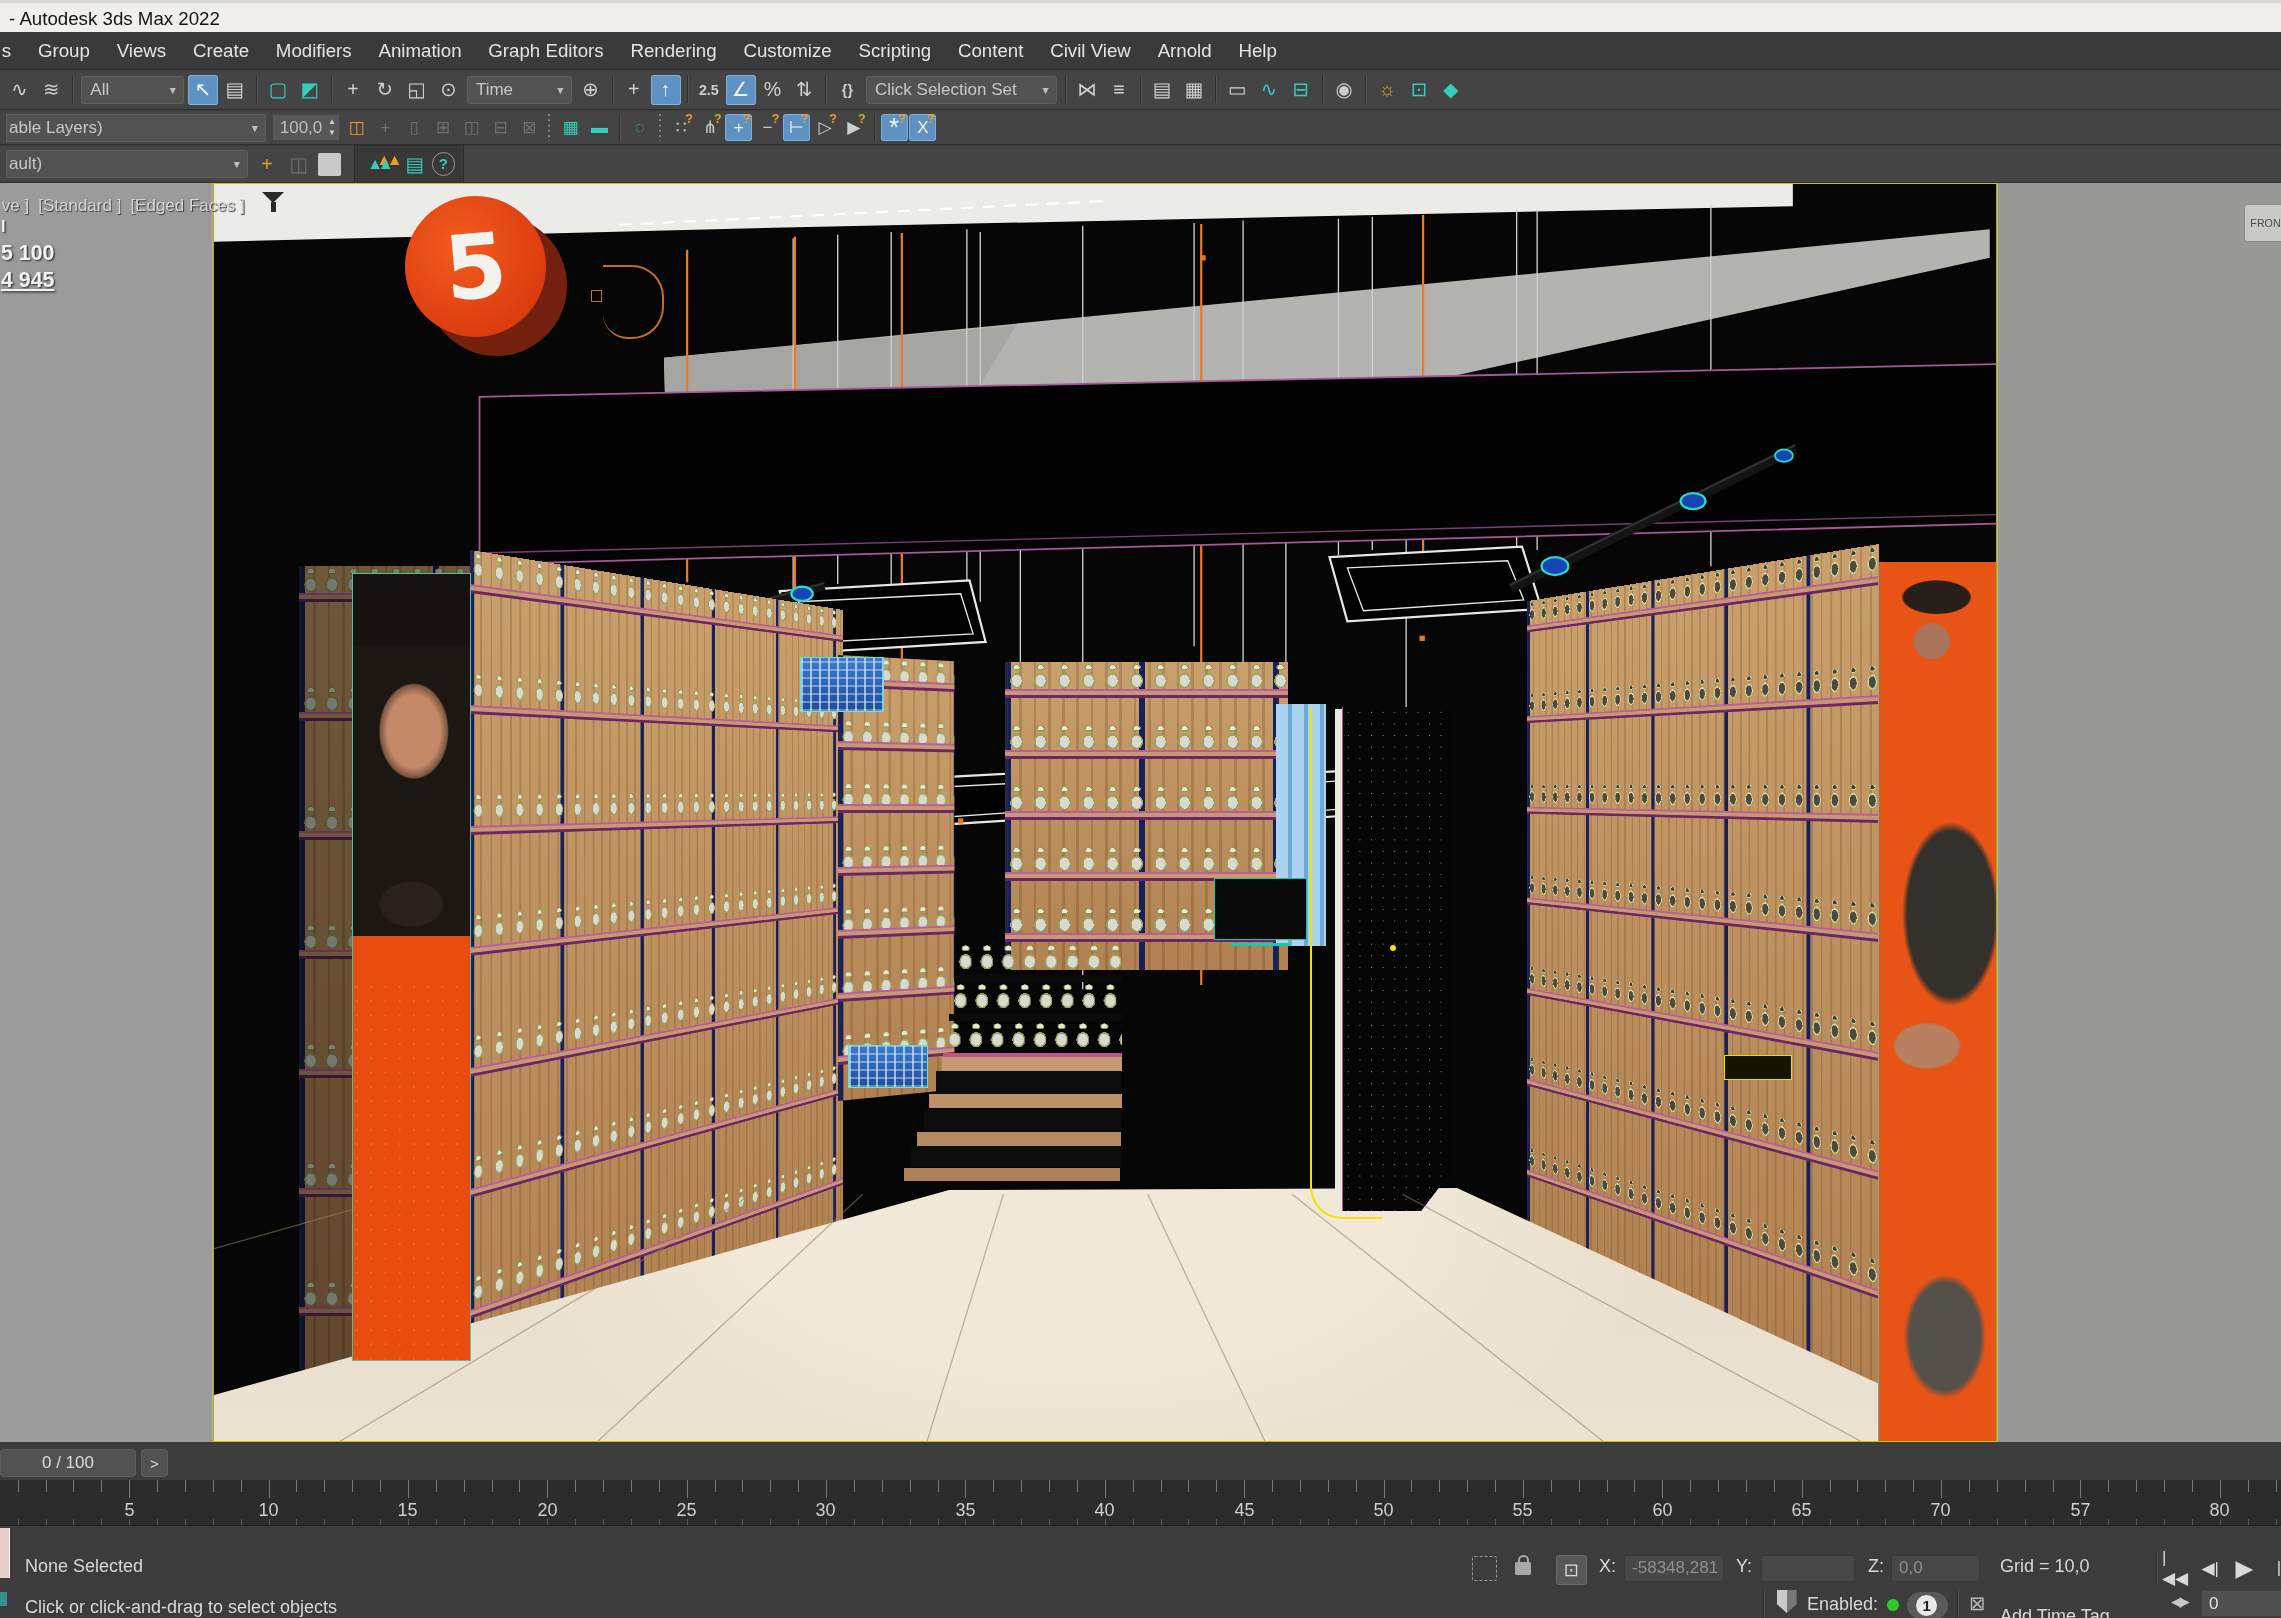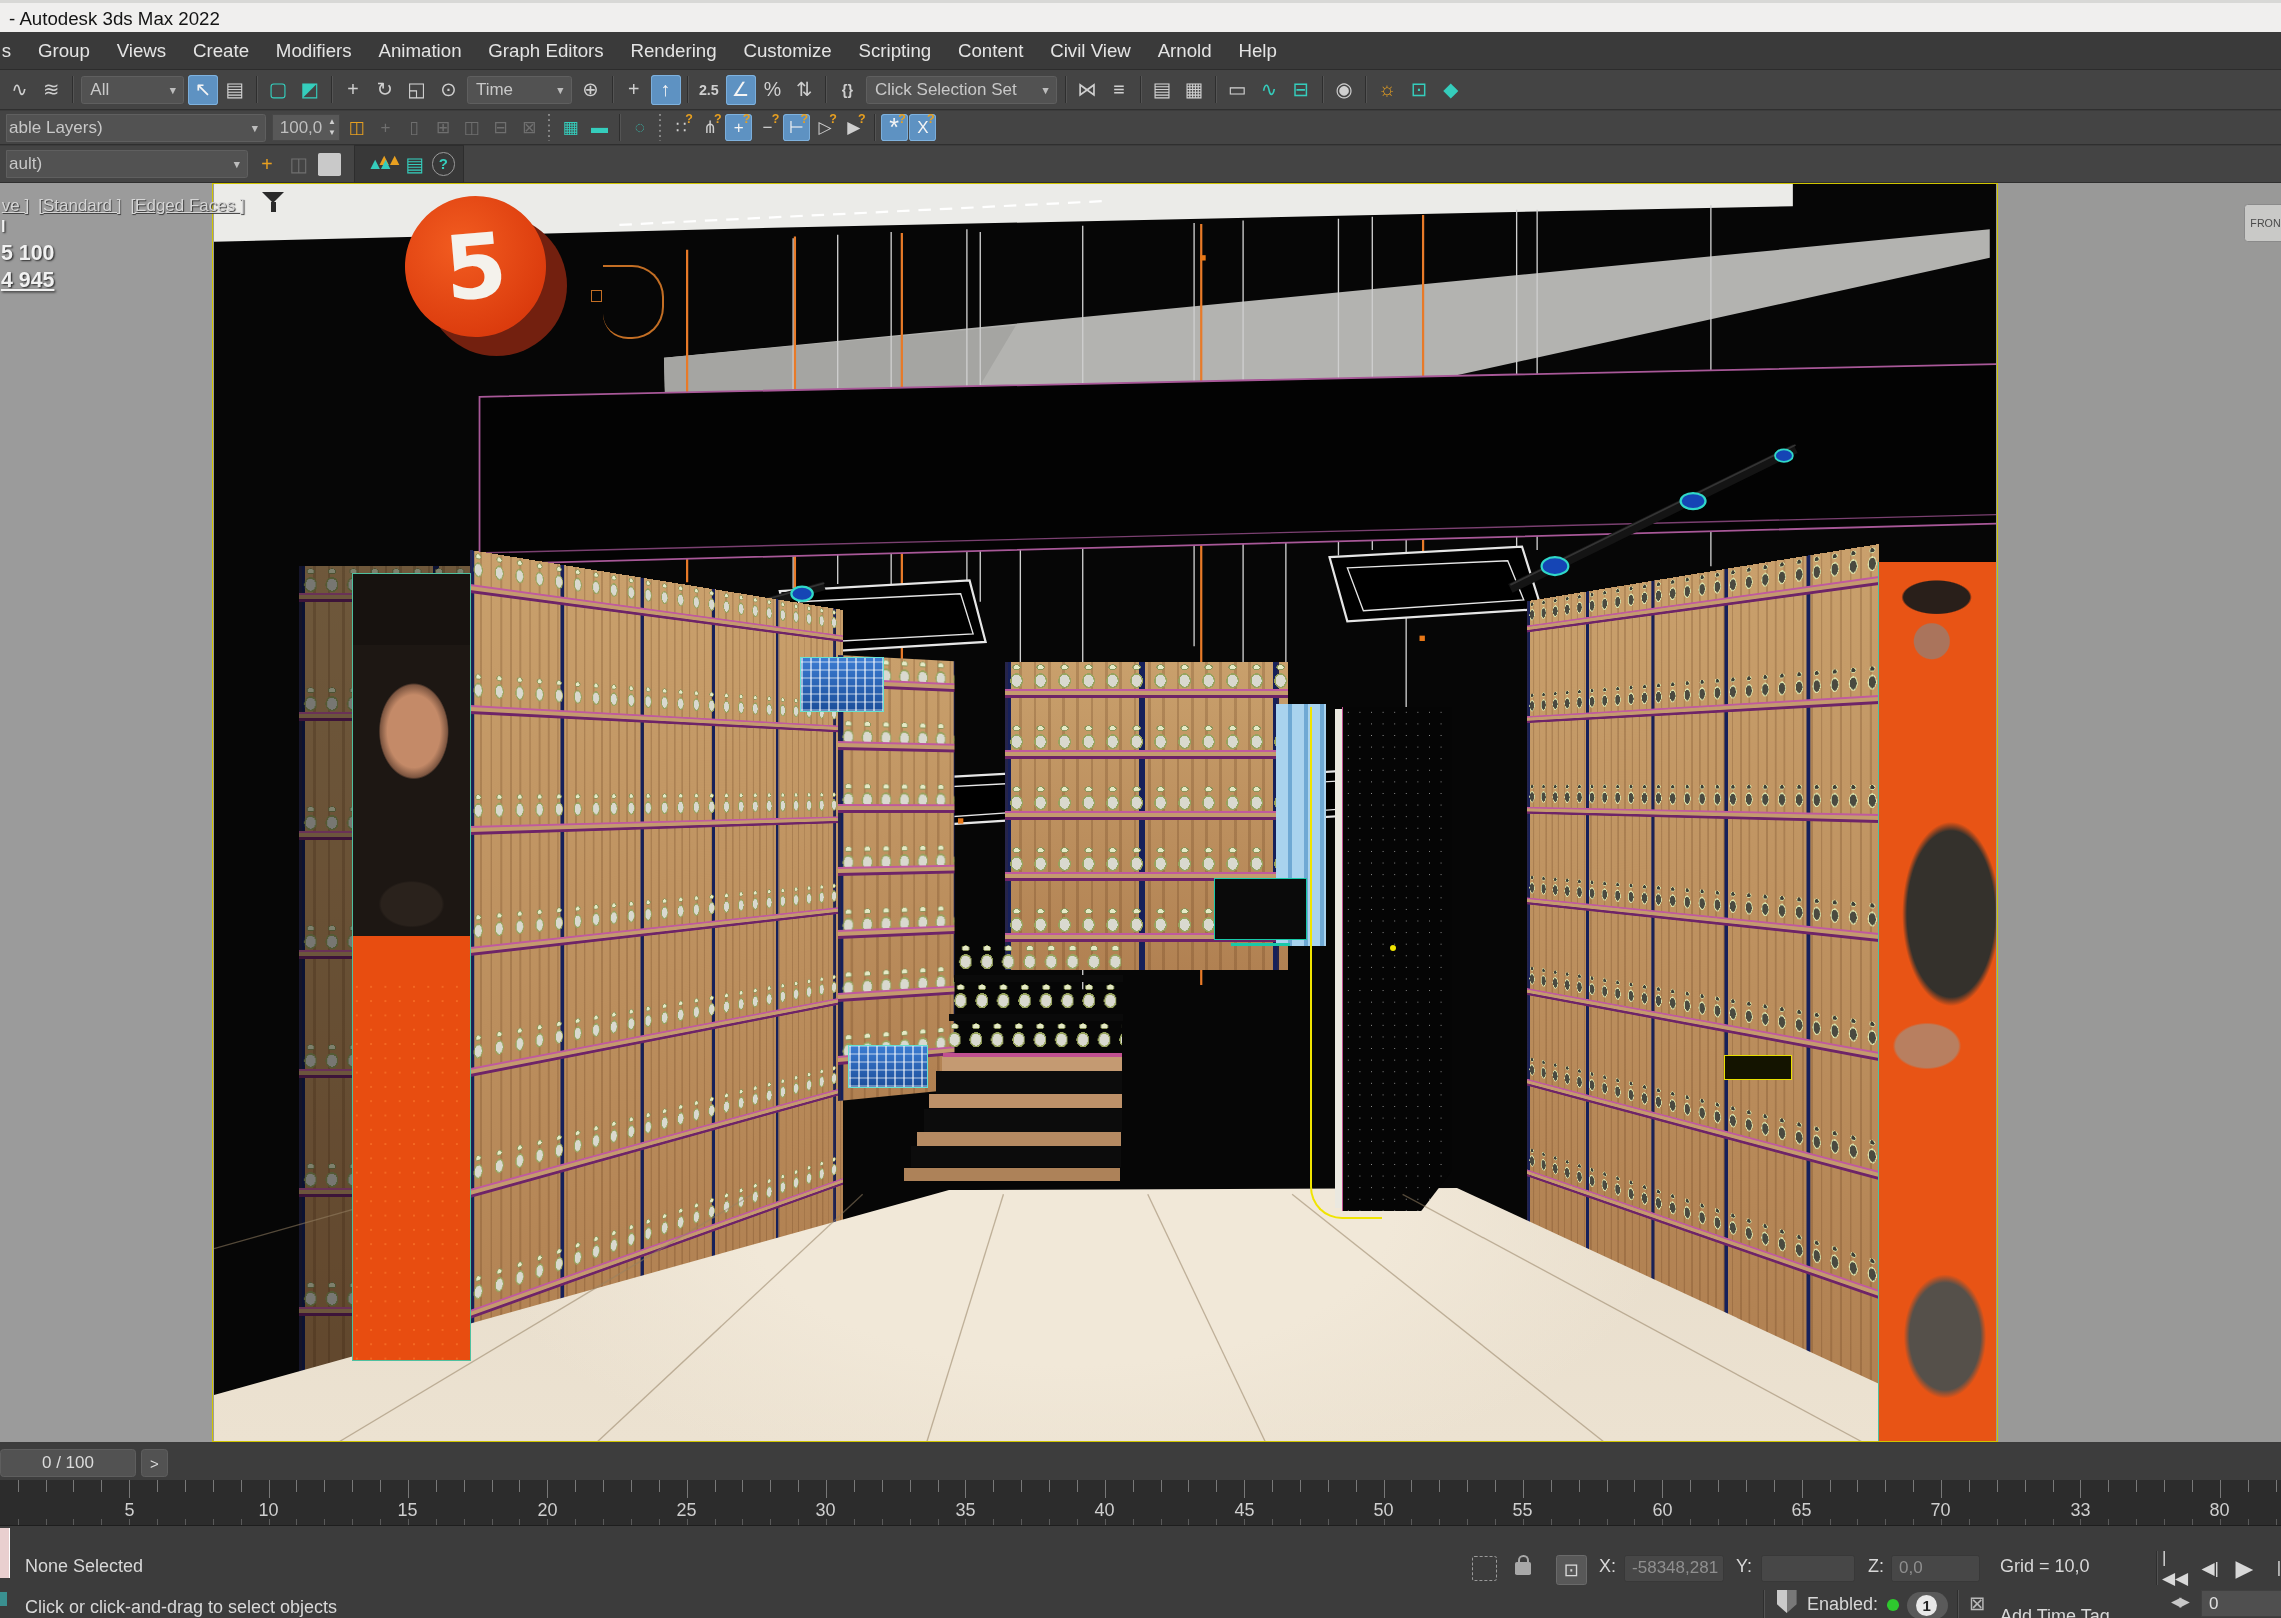--- a/index.html
+++ b/index.html
@@ -47,21 +47,21 @@
 
   
   .viewport{position:absolute;left:0;top:183px;width:2281px;height:1259px;background:#9b9b9b;}
   .cam{position:absolute;left:214px;top:0;width:1782px;height:1259px;background:#060606;overflow:hidden;}
   .cam-border{position:absolute;left:212px;top:0;width:1784px;height:1257px;border:1.8px solid #cfc400;
               pointer-events:none;z-index:20;}
   .lb-left{position:absolute;left:0;top:0;width:214px;height:1259px;background:#9b9b9b;}
   .lb-right{position:absolute;left:1996px;top:0;width:285px;height:1259px;background:#999998;}
   .viewcube{position:absolute;left:2244px;top:21.4px;width:41px;height:36px;background:#c9c9c7;border:0.9px solid #8a8a8a;
             border-radius:3.6px;color:#4a4a4a;font-size:10.7px;display:flex;align-items:center;justify-content:center;z-index:25;}
-  .vp-label{position:absolute;left:1.8px;top:12.5px;color:#d6d6d6;font-size:17px;text-shadow:0.9px 0.9px 0.9px #3a3a3a;z-index:30;text-decoration:underline;}
+  .vp-label{position:absolute;left:1.8px;top:12.5px;color:#d6d6d6;font-size:17px;text-shadow:0.9px 0.9px 0.9px #3a3a3a;z-index:30;}
   .vp-label span{margin-right:9px;}
   .funnel{position:absolute;left:262px;top:9px;width:23px;height:21.4px;z-index:30;}
   .funnel:before{content:"";position:absolute;left:0;top:0;border-left:11.6px solid transparent;
                  border-right:11.6px solid transparent;border-top:11.6px solid #2a2a2a;}
   .funnel:after{content:"";position:absolute;left:9px;top:9.8px;width:5.3px;height:10.7px;background:#2a2a2a;}
   .vp-stats{position:absolute;left:0.9px;z-index:30;color:#f2f2f2;font-weight:bold;font-size:21.4px;
             text-shadow:1.3px 1.3px 1.8px #2e2e2e;line-height:27px;}
 
   
   svg.lay{position:absolute;left:0;top:0;z-index:1;pointer-events:none;}
@@ -729,21 +729,21 @@
       <div class="lab" style="left: 667px;">25</div>
       <div class="lab" style="left: 806px;">30</div>
       <div class="lab" style="left: 946px;">35</div>
       <div class="lab" style="left: 1085px;">40</div>
       <div class="lab" style="left: 1225px;">45</div>
       <div class="lab" style="left: 1364px;">50</div>
       <div class="lab" style="left: 1503px;">55</div>
       <div class="lab" style="left: 1643px;">60</div>
       <div class="lab" style="left: 1782px;">65</div>
       <div class="lab" style="left: 1921px;">70</div>
-      <div class="lab" style="left: 2061px;">33</div>
+      <div class="lab" style="left: 2061px;">57</div>
       <div class="lab" style="left: 2200px;">80</div>
     </div>
 
   <div class="statusbar">
     <div class="pink-sliver"></div>
     <div class="teal-sliver"></div>
     <div class="st-row1">None Selected</div>
     <div class="st-row2">Click or click-and-drag to select objects</div>
 
     <div class="regionx"></div>

